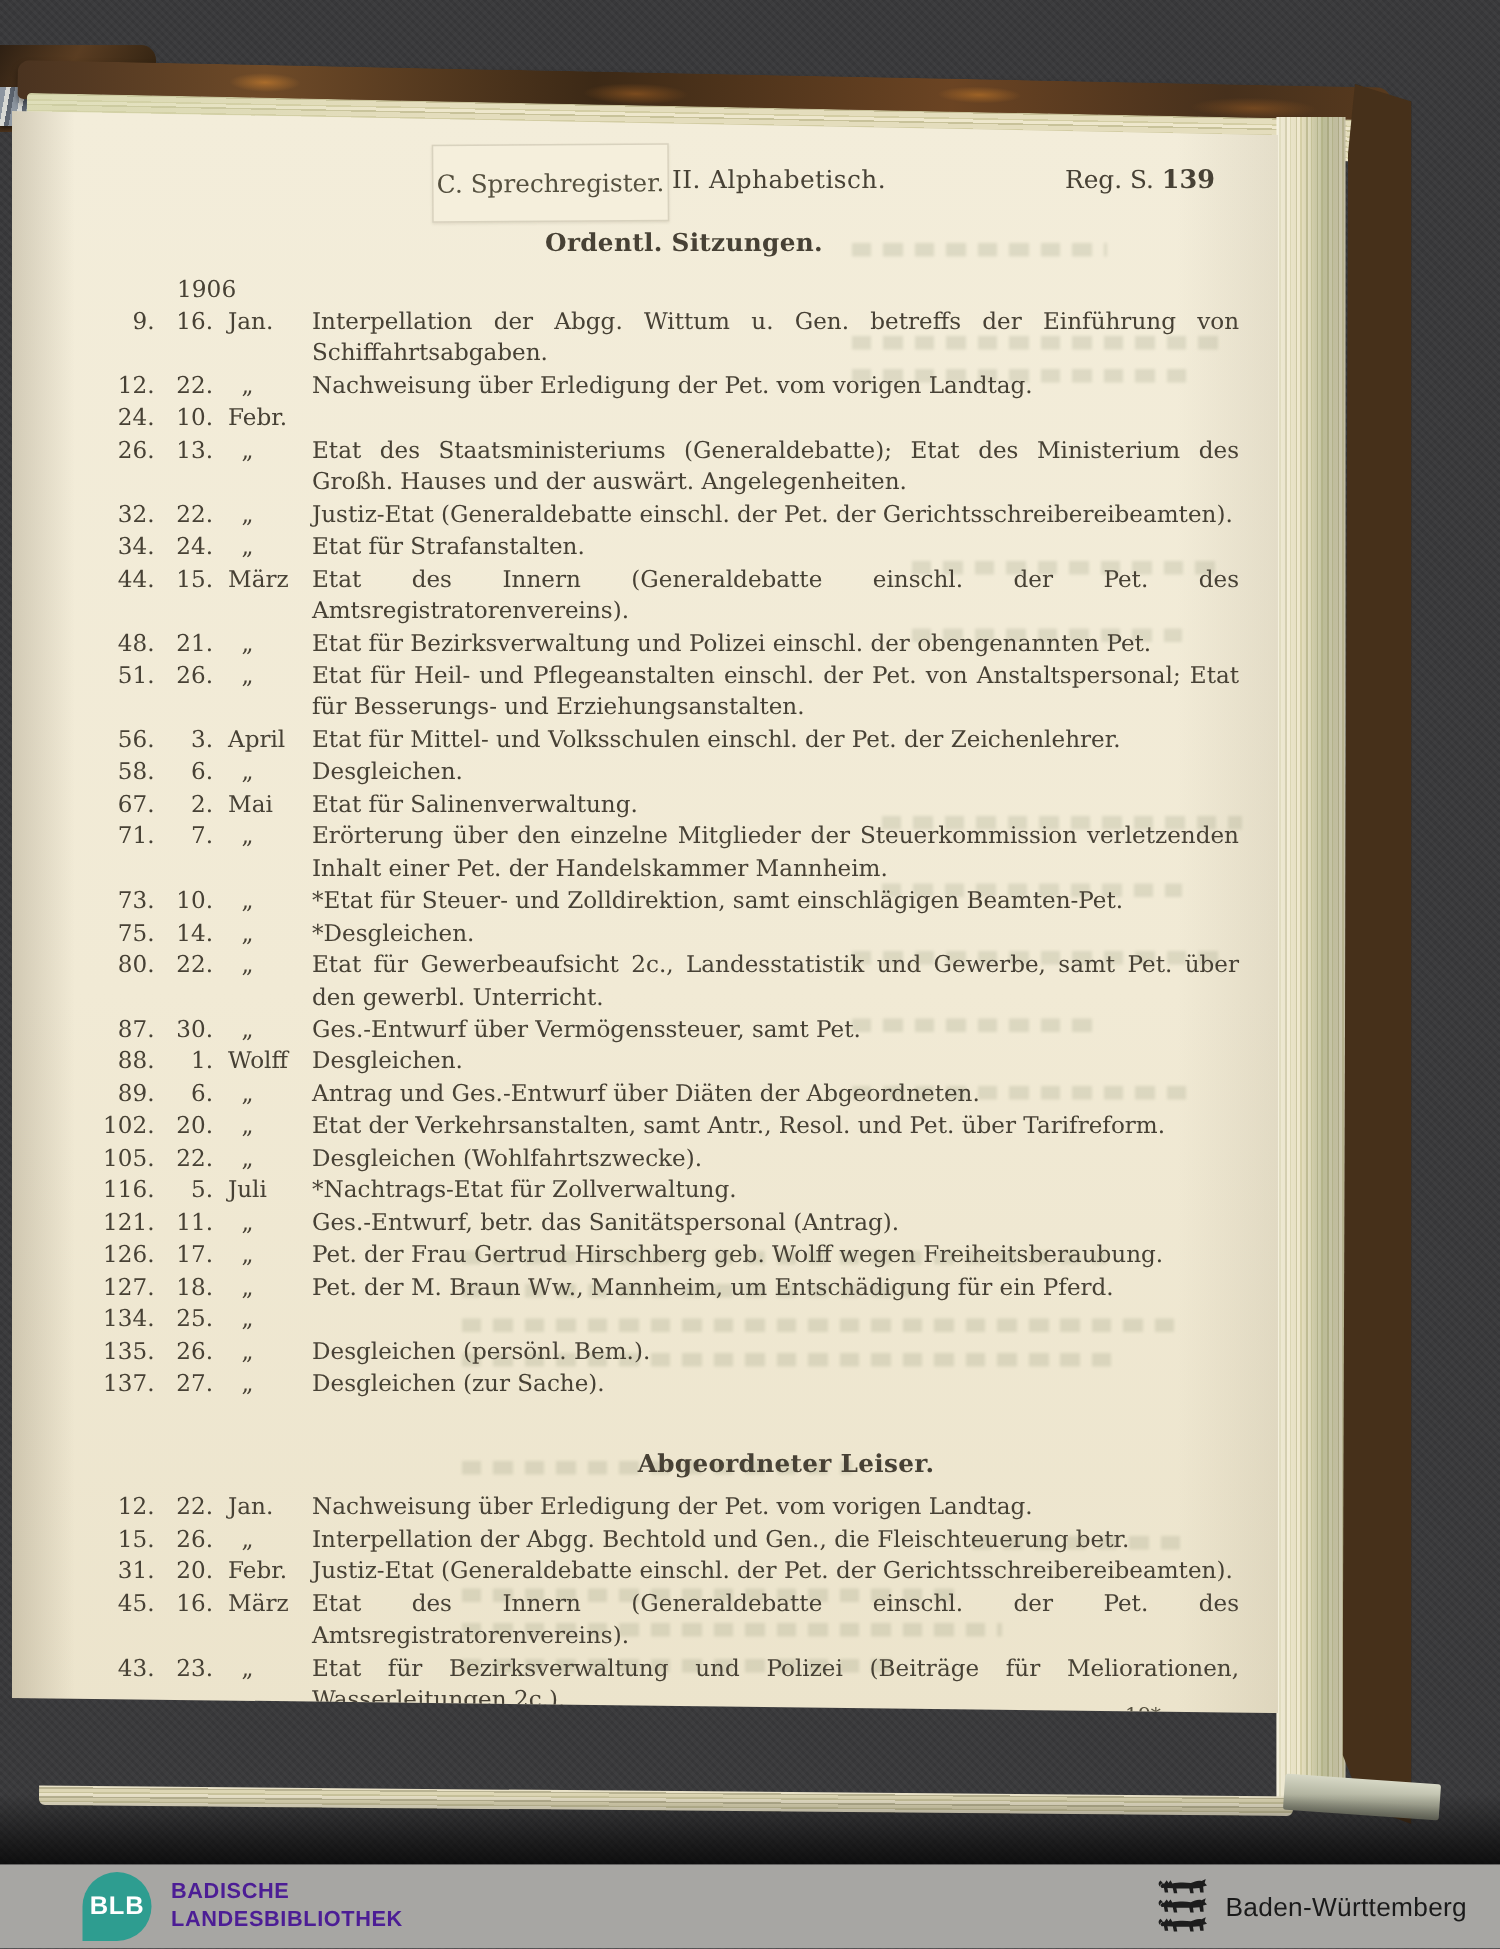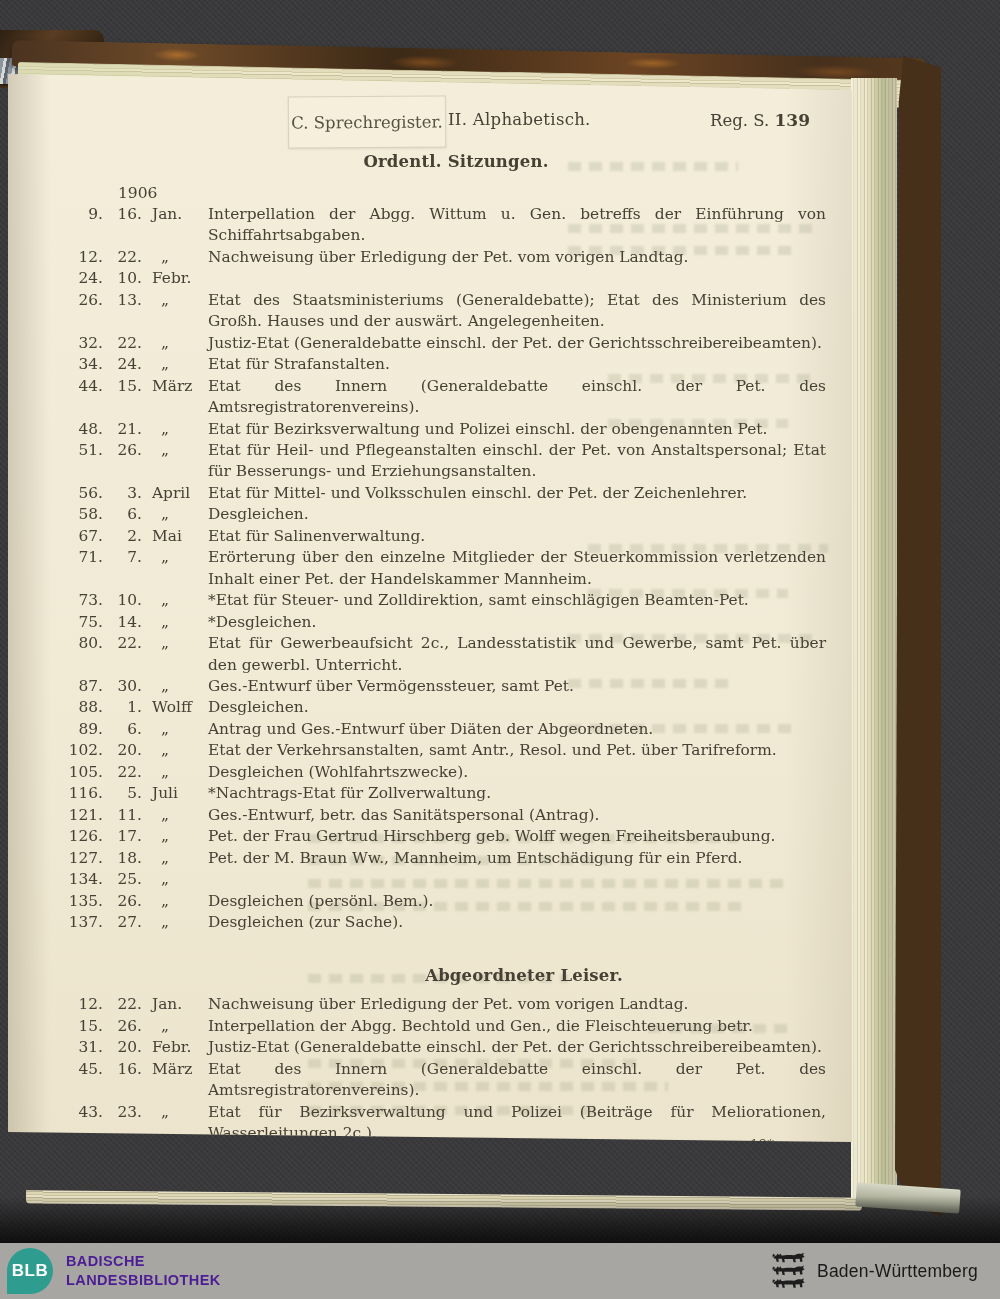--- a/index.html
+++ b/index.html
@@ -414,21 +414,21 @@
           <span class="c-text">Pet. wegen Korrektion der Landstraße Nr. 5 Auerbach—Königshofen.</span>
         </div>
       </div>
   </div>
 
   <div class="footnote">19*</div>
 </div>
 
 <div class="bottom-bar">
   <div class="bar-left">
-    <div class="blb-badge" id="blb-badge" style="background: rgb(46, 157, 144);">
+    <div class="blb-badge" id="blb-badge" style="background: rgb(46, 157, 144); margin-left: 48px;">
       <span>BLB</span>
     </div>
     <div class="lib-name">
       <div>BADISCHE</div>
       <div>LANDESBIBLIOTHEK</div>
     </div>
   </div>
   <div class="bar-right">
     <svg class="arms" viewBox="0 0 40 45">
       <g fill="#1d1d1d">

